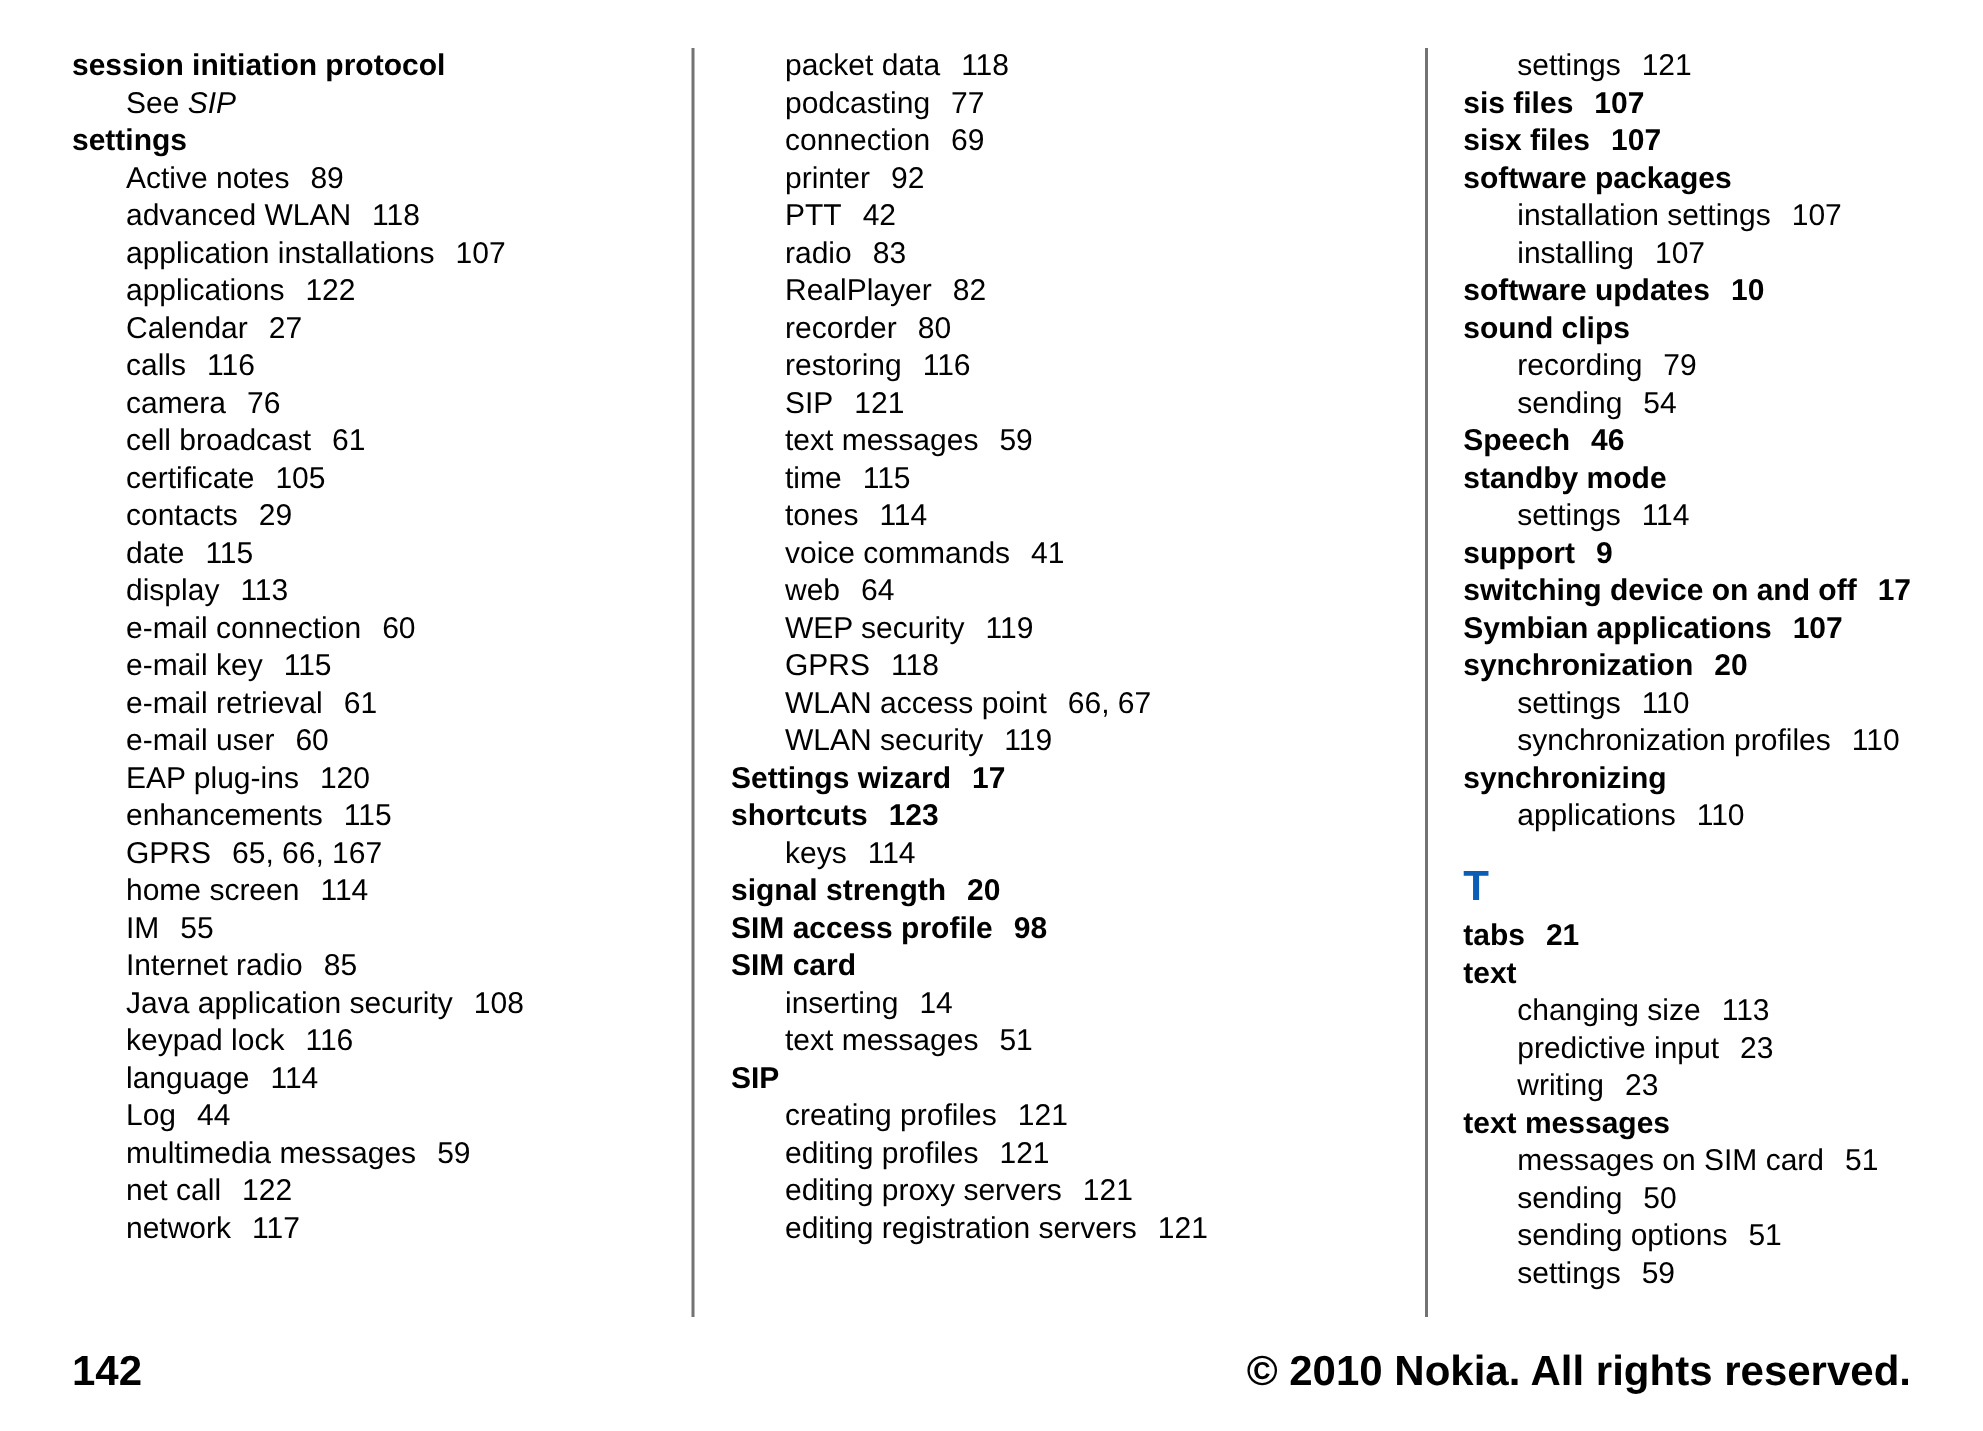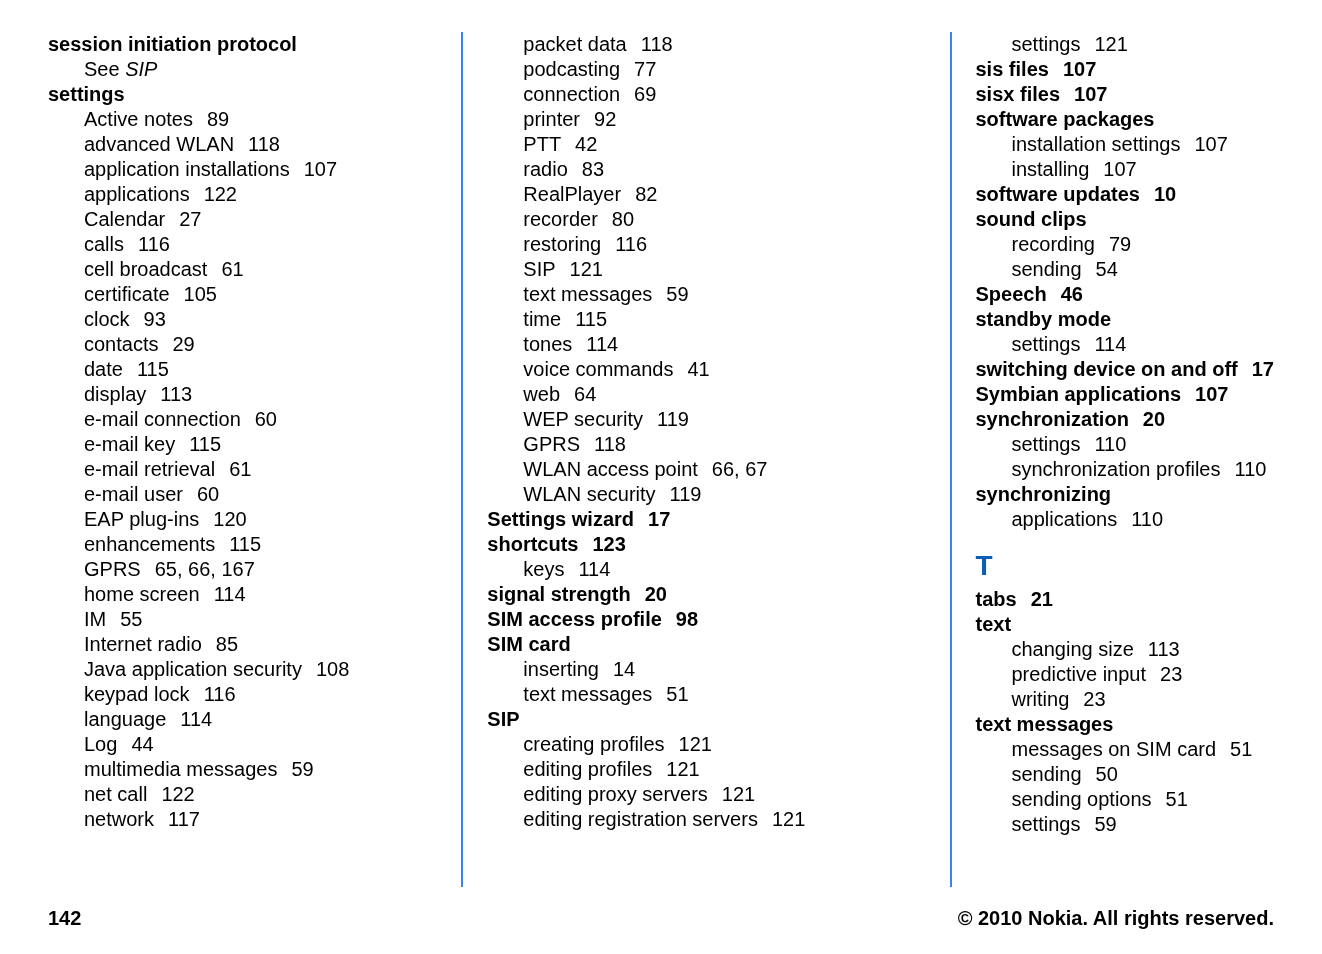--- a/index.html
+++ b/index.html
@@ -19,21 +19,21 @@
     display: flex;
     gap: 12px;
   }
   .col {
     padding: 0 24px;
     font-size: 20px;
     line-height: 1.25;
   }
   .col:first-child { padding-left: 0; }
   .col:last-child { padding-right: 0; margin-left: 29px; }
-  .col + .col { border-left: 2px solid #3b82f6; }
+  .col + .col { border-left: 2px solid #737373; }
   .col1 { width: 380px; }
   .col2 { width: 400px; }
   .col3 { flex:1; }
   .entry-line {
     display: block;
     white-space: nowrap;
   }
   .head {
     font-weight: bold;
     margin-left: 0;
@@ -48,41 +48,41 @@
     color: #0b5db5;
     font-weight: bold;
     font-size: 28px;
     margin-top: 16px;
     margin-bottom: 4px;
   }
   .footer {
     display: flex;
     justify-content: space-between;
     font-weight: bold;
-    font-size: 20px;
+    font-size: 28px;
     margin-top: 20px;
   }
 </style>
 </head>
 <body>
 
 <div class="content">
   <div class="col col1" id="col-0">
       <div class="entry-line head"><span>session initiation protocol</span></div>
       <div class="entry-line sub"><span>See </span><span class="see-italic">SIP</span></div>
       <div class="entry-line head"><span>settings</span></div>
       <div class="entry-line sub"><span>Active notes</span><span class="page-ref">89</span></div>
       <div class="entry-line sub"><span>advanced WLAN</span><span class="page-ref">118</span></div>
       <div class="entry-line sub"><span>application installations</span><span class="page-ref">107</span></div>
       <div class="entry-line sub"><span>applications</span><span class="page-ref">122</span></div>
       <div class="entry-line sub"><span>Calendar</span><span class="page-ref">27</span></div>
       <div class="entry-line sub"><span>calls</span><span class="page-ref">116</span></div>
+      <div class="entry-line sub"><span>camera</span><span class="page-ref">76</span></div>
       <div class="entry-line sub"><span>cell broadcast</span><span class="page-ref">61</span></div>
       <div class="entry-line sub"><span>certificate</span><span class="page-ref">105</span></div>
-      <div class="entry-line sub"><span>clock</span><span class="page-ref">93</span></div>
       <div class="entry-line sub"><span>contacts</span><span class="page-ref">29</span></div>
       <div class="entry-line sub"><span>date</span><span class="page-ref">115</span></div>
       <div class="entry-line sub"><span>display</span><span class="page-ref">113</span></div>
       <div class="entry-line sub"><span>e-mail connection</span><span class="page-ref">60</span></div>
       <div class="entry-line sub"><span>e-mail key</span><span class="page-ref">115</span></div>
       <div class="entry-line sub"><span>e-mail retrieval</span><span class="page-ref">61</span></div>
       <div class="entry-line sub"><span>e-mail user</span><span class="page-ref">60</span></div>
       <div class="entry-line sub"><span>EAP plug-ins</span><span class="page-ref">120</span></div>
       <div class="entry-line sub"><span>enhancements</span><span class="page-ref">115</span></div>
       <div class="entry-line sub"><span>GPRS</span><span class="page-ref">65, 66, 167</span></div>
@@ -138,20 +138,21 @@
       <div class="entry-line head"><span>software packages</span></div>
       <div class="entry-line sub"><span>installation settings</span><span class="page-ref">107</span></div>
       <div class="entry-line sub"><span>installing</span><span class="page-ref">107</span></div>
       <div class="entry-line head"><span>software updates</span><span class="page-ref">10</span></div>
       <div class="entry-line head"><span>sound clips</span></div>
       <div class="entry-line sub"><span>recording</span><span class="page-ref">79</span></div>
       <div class="entry-line sub"><span>sending</span><span class="page-ref">54</span></div>
       <div class="entry-line head"><span>Speech</span><span class="page-ref">46</span></div>
       <div class="entry-line head"><span>standby mode</span></div>
       <div class="entry-line sub"><span>settings</span><span class="page-ref">114</span></div>
+      <div class="entry-line head"><span>support</span><span class="page-ref">9</span></div>
       <div class="entry-line head"><span>switching device on and off</span><span class="page-ref">17</span></div>
       <div class="entry-line head"><span>Symbian applications</span><span class="page-ref">107</span></div>
       <div class="entry-line head"><span>synchronization</span><span class="page-ref">20</span></div>
       <div class="entry-line sub"><span>settings</span><span class="page-ref">110</span></div>
       <div class="entry-line sub"><span>synchronization profiles</span><span class="page-ref">110</span></div>
       <div class="entry-line head"><span>synchronizing</span></div>
       <div class="entry-line sub"><span>applications</span><span class="page-ref">110</span></div>
       <div class="section-letter">T</div>
       <div class="entry-line head"><span>tabs</span><span class="page-ref">21</span></div>
       <div class="entry-line head"><span>text</span></div>

